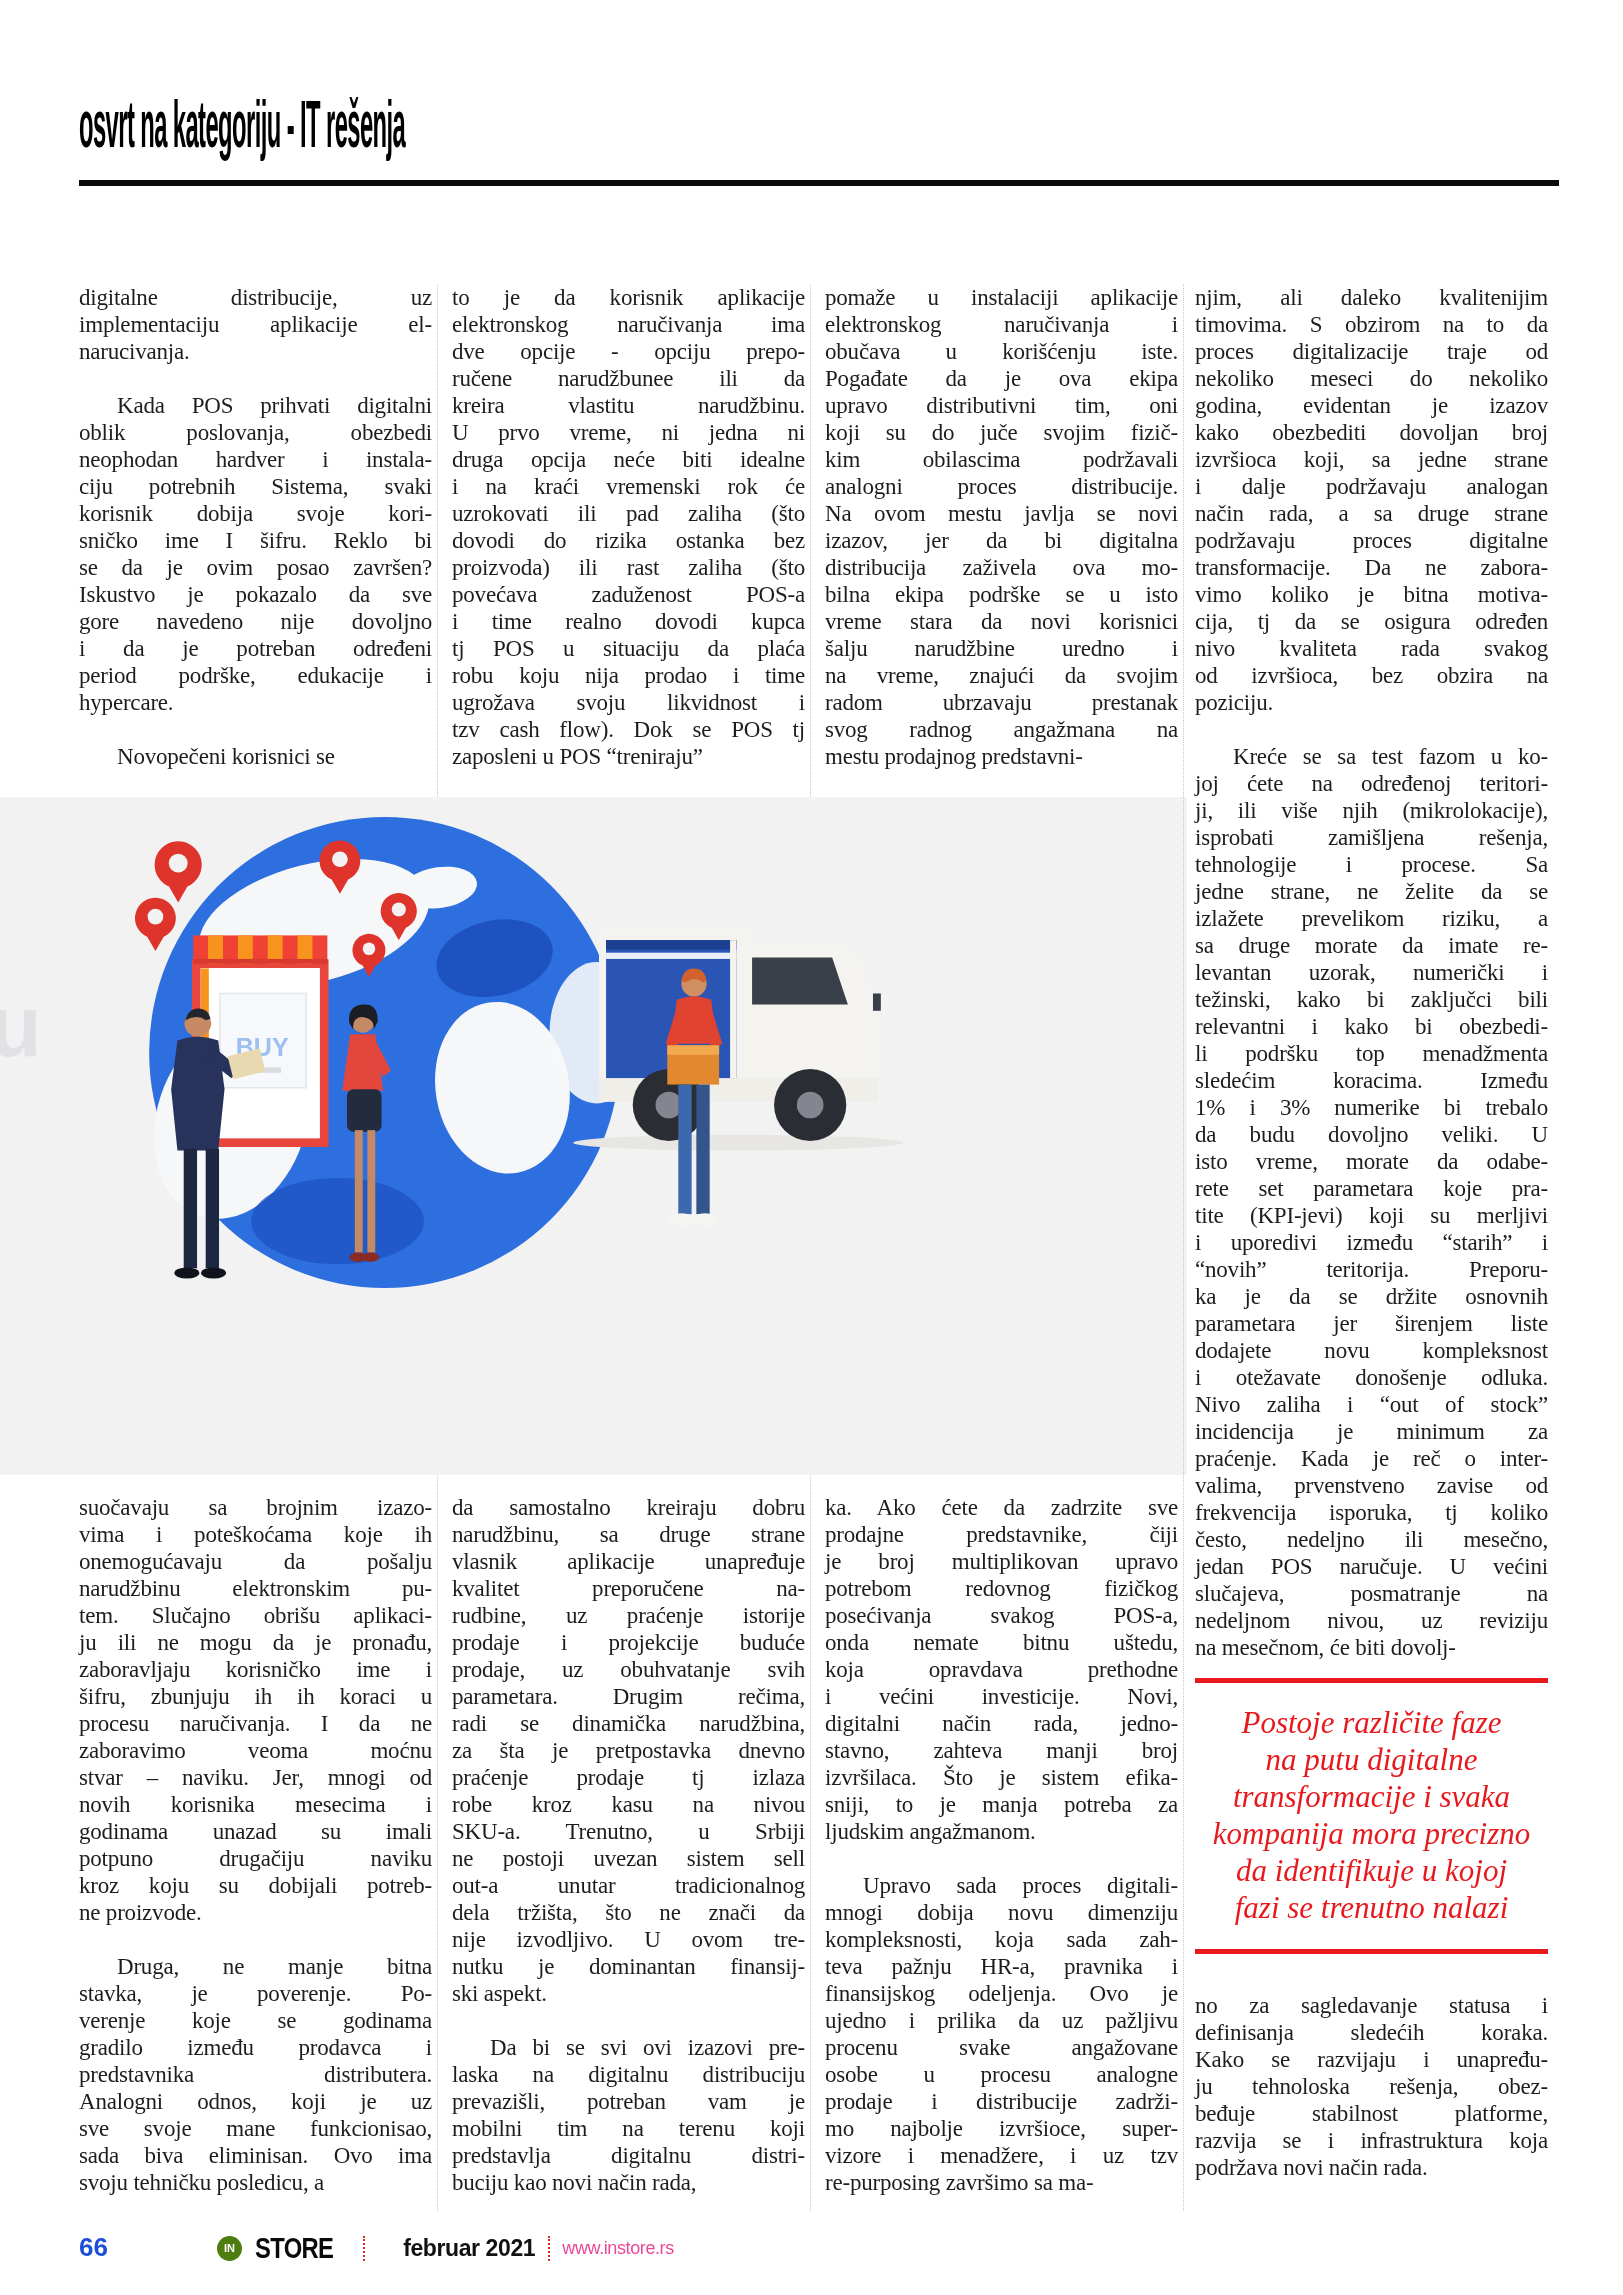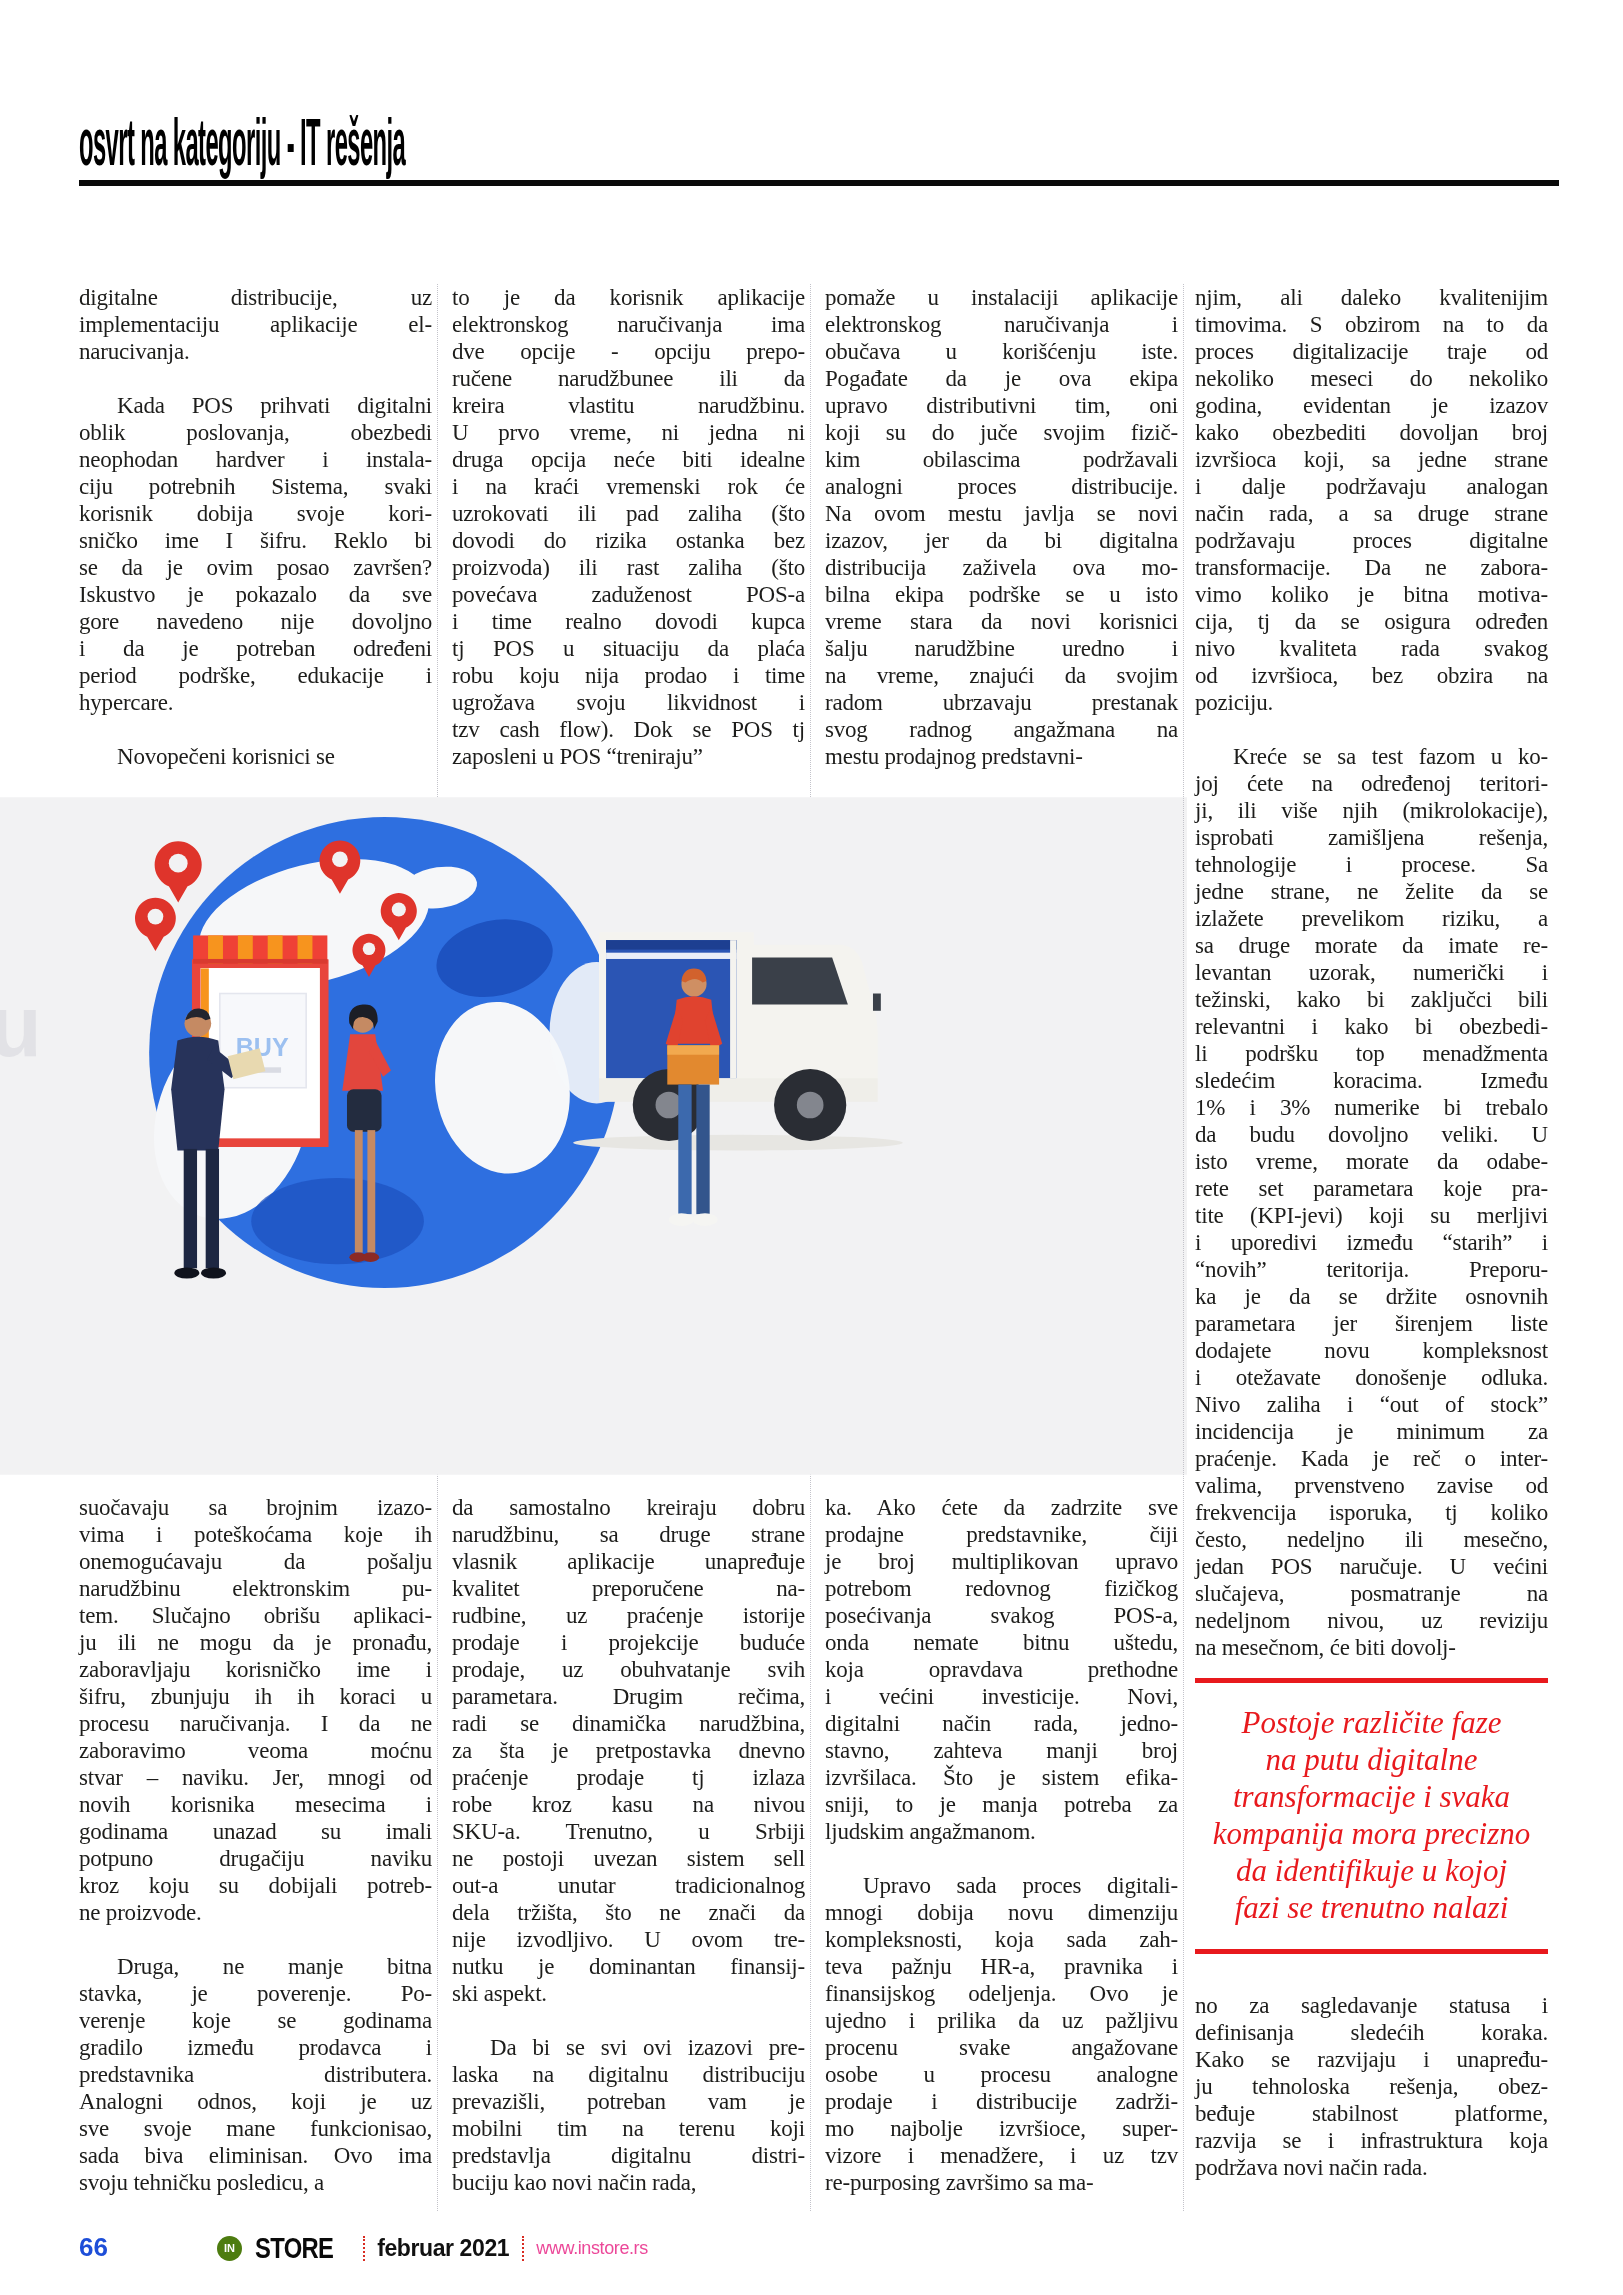--- a/index.html
+++ b/index.html
@@ -1,19 +1,19 @@
 <!DOCTYPE html>
 <html style="font-size:12.6px"><head>
 <meta charset="utf-8">
 <style>
   html,body{margin:0;padding:0;background:#fff;}
   #page{position:relative;width:1623px;height:2295px;background:#ffffff;overflow:hidden;
         font-family:"Liberation Serif", serif;color:#1d1d1b;}
   
-  .title-wrap{position:absolute;left:79px;top:109px;height:68px;}
+  .title-wrap{position:absolute;left:79px;top:91px;height:68px;}
   .title{display:inline-block;white-space:nowrap;font-family:"Liberation Sans",sans-serif;
          font-weight:bold;font-size:66px;line-height:1;letter-spacing:-1.6px;color:#000;
          transform:scaleX(.36);transform-origin:0 50%;}
   .header-rule{position:absolute;left:79px;top:180px;width:1480px;height:6.3px;background:#0a0a0a;}
   
   .vsep{position:absolute;top:284px;height:1927px;width:0;border-left:1.6px dotted #c3c3ca;}
   #sep1{left:437px;z-index:0;} #sep2{left:810px;z-index:0;} #sep3{left:1183px;z-index:3;}
   
   .col{position:absolute;width:353px;z-index:2;}
   #col1t{left:79px;top:284px;} #col2t{left:452px;top:284px;} #col3t{left:825px;top:284px;}
@@ -36,21 +36,21 @@
   .footer{position:absolute;left:0;top:2229px;width:1623px;height:38px;
           font-family:"Liberation Sans",sans-serif;}
   .page-num{position:absolute;left:79px;top:3.1px;font-size:26px;font-weight:bold;color:#1d4ed8;}
   .brand{position:absolute;left:217px;top:0;display:flex;align-items:center;gap:12.6px;height:38px;}
   .logo-circle{width:25px;height:25px;border-radius:50%;background:#4d7c0f;color:#fff;
                display:flex;align-items:center;justify-content:center;
                font-size:11px;font-weight:bold;letter-spacing:0;}
   .logo-store{font-weight:bold;font-size:29px;letter-spacing:-0.8px;color:#0a0a0a;
               display:inline-block;transform:scaleX(.82);transform-origin:0 50%;}
   .red-dots{width:0;height:25px;border-left:2.4px dotted #d92b21;}
-  .issue{font-weight:bold;font-size:23px;color:#111;letter-spacing:-0.4px;}
+  .issue{font-weight:bold;font-size:23px;color:#111;letter-spacing:-0.4px;margin-left:26px;}
   .website{font-size:18px;color:#ec4899;letter-spacing:-0.4px;}
 </style>
 </head>
 <body>
 
 <div id="page">
 
   <div class="title-wrap">
     <span class="title">osvrt na kategoriju - IT rešenja</span>
   </div>

